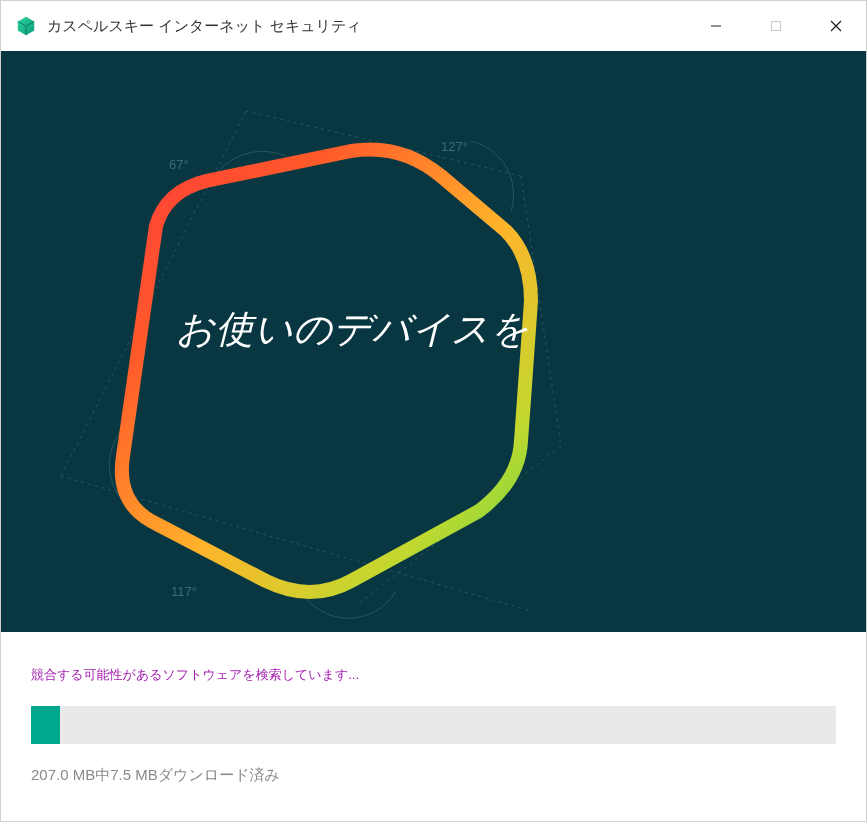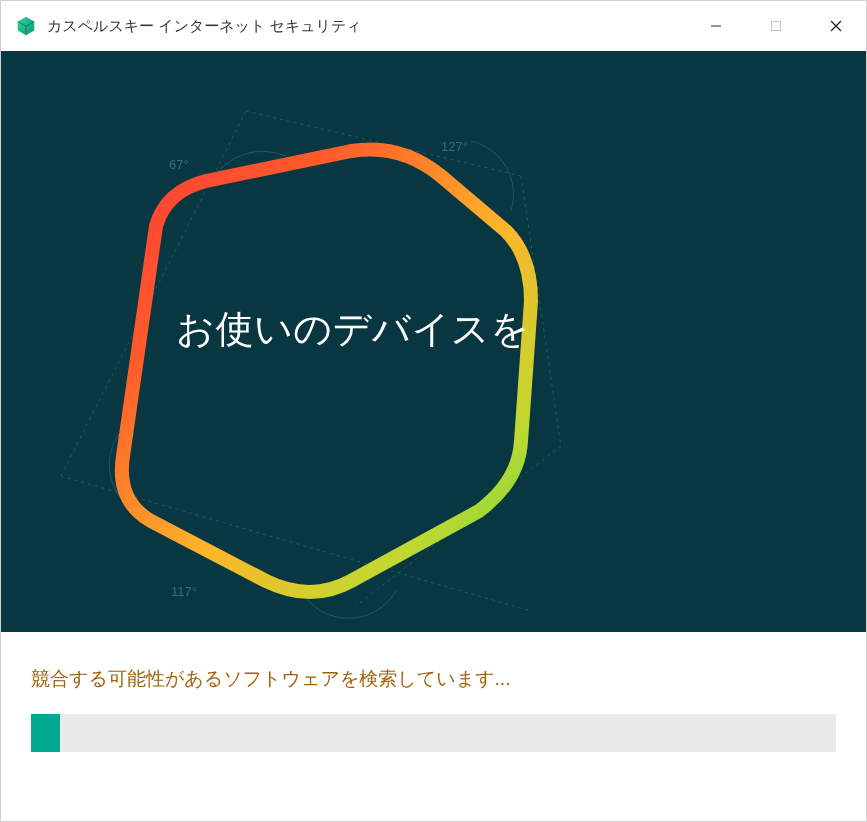--- a/index.html
+++ b/index.html
@@ -9,24 +9,24 @@
 
   .titlebar { height: 50px; display: flex; align-items: center; padding: 0 0 0 14px; background: #fff; }
   .titlebar .app-icon { width: 22px; height: 22px; margin-right: 10px; flex-shrink: 0; }
   .titlebar .title-text { font-size: 15px; color: #333; flex: 1; white-space: nowrap; }
   .window-controls { display: flex; height: 100%; }
   .window-controls .ctrl { width: 60px; display: flex; align-items: center; justify-content: center; color: #222; }
   .window-controls .ctrl.disabled { color: #c8c8c8; }
 
   .hero { height: 581px; background: #083741; position: relative; overflow: hidden; }
   .hero svg.draft { position: absolute; inset: 0; }
-  .hero .hero-text { position: absolute; left: 175px; top: 250px; color: #fff; font-size: 38px; line-height: 1.5; font-weight: 400; letter-spacing: 0.5px; }
+  .hero .hero-text { position: absolute; left: 175px; top: 250px; color: #fff; font-size: 38px; line-height: 1.5; font-weight: 400; letter-spacing: 0.5px; font-style: italic; }
 
   .progress-area { padding: 34px 30px 0 30px; }
-  .status-text { font-size: 19px; color: #a16207; margin-bottom: 22px; }
+  .status-text { font-size: 13px; color: #a21caf; margin-bottom: 22px; }
   .progress-bar { height: 38px; background: #e9e9e9; position: relative; }
   .progress-fill { position: absolute; left: 0; top: 0; bottom: 0; background: #00a88e; }
   .download-text { margin-top: 22px; font-size: 15px; color: #8a8a8a; }
 </style>
 </head>
 <body>
 
 <div class="window">
 
   <div class="titlebar">
@@ -116,15 +116,16 @@
     <div class="hero-text">
       <div>お使いのデバイスを</div>
     </div>
   </div>
 
   <div class="progress-area">
     <div class="status-text">競合する可能性があるソフトウェアを検索しています...</div>
     <div class="progress-bar">
       <div class="progress-fill" id="progress-fill" style="width: 3.6%;"></div>
     </div>
+    <div class="download-text">207.0 MB中7.5 MBダウンロード済み</div>
   </div>
 
 </div>
 
 </body></html>

